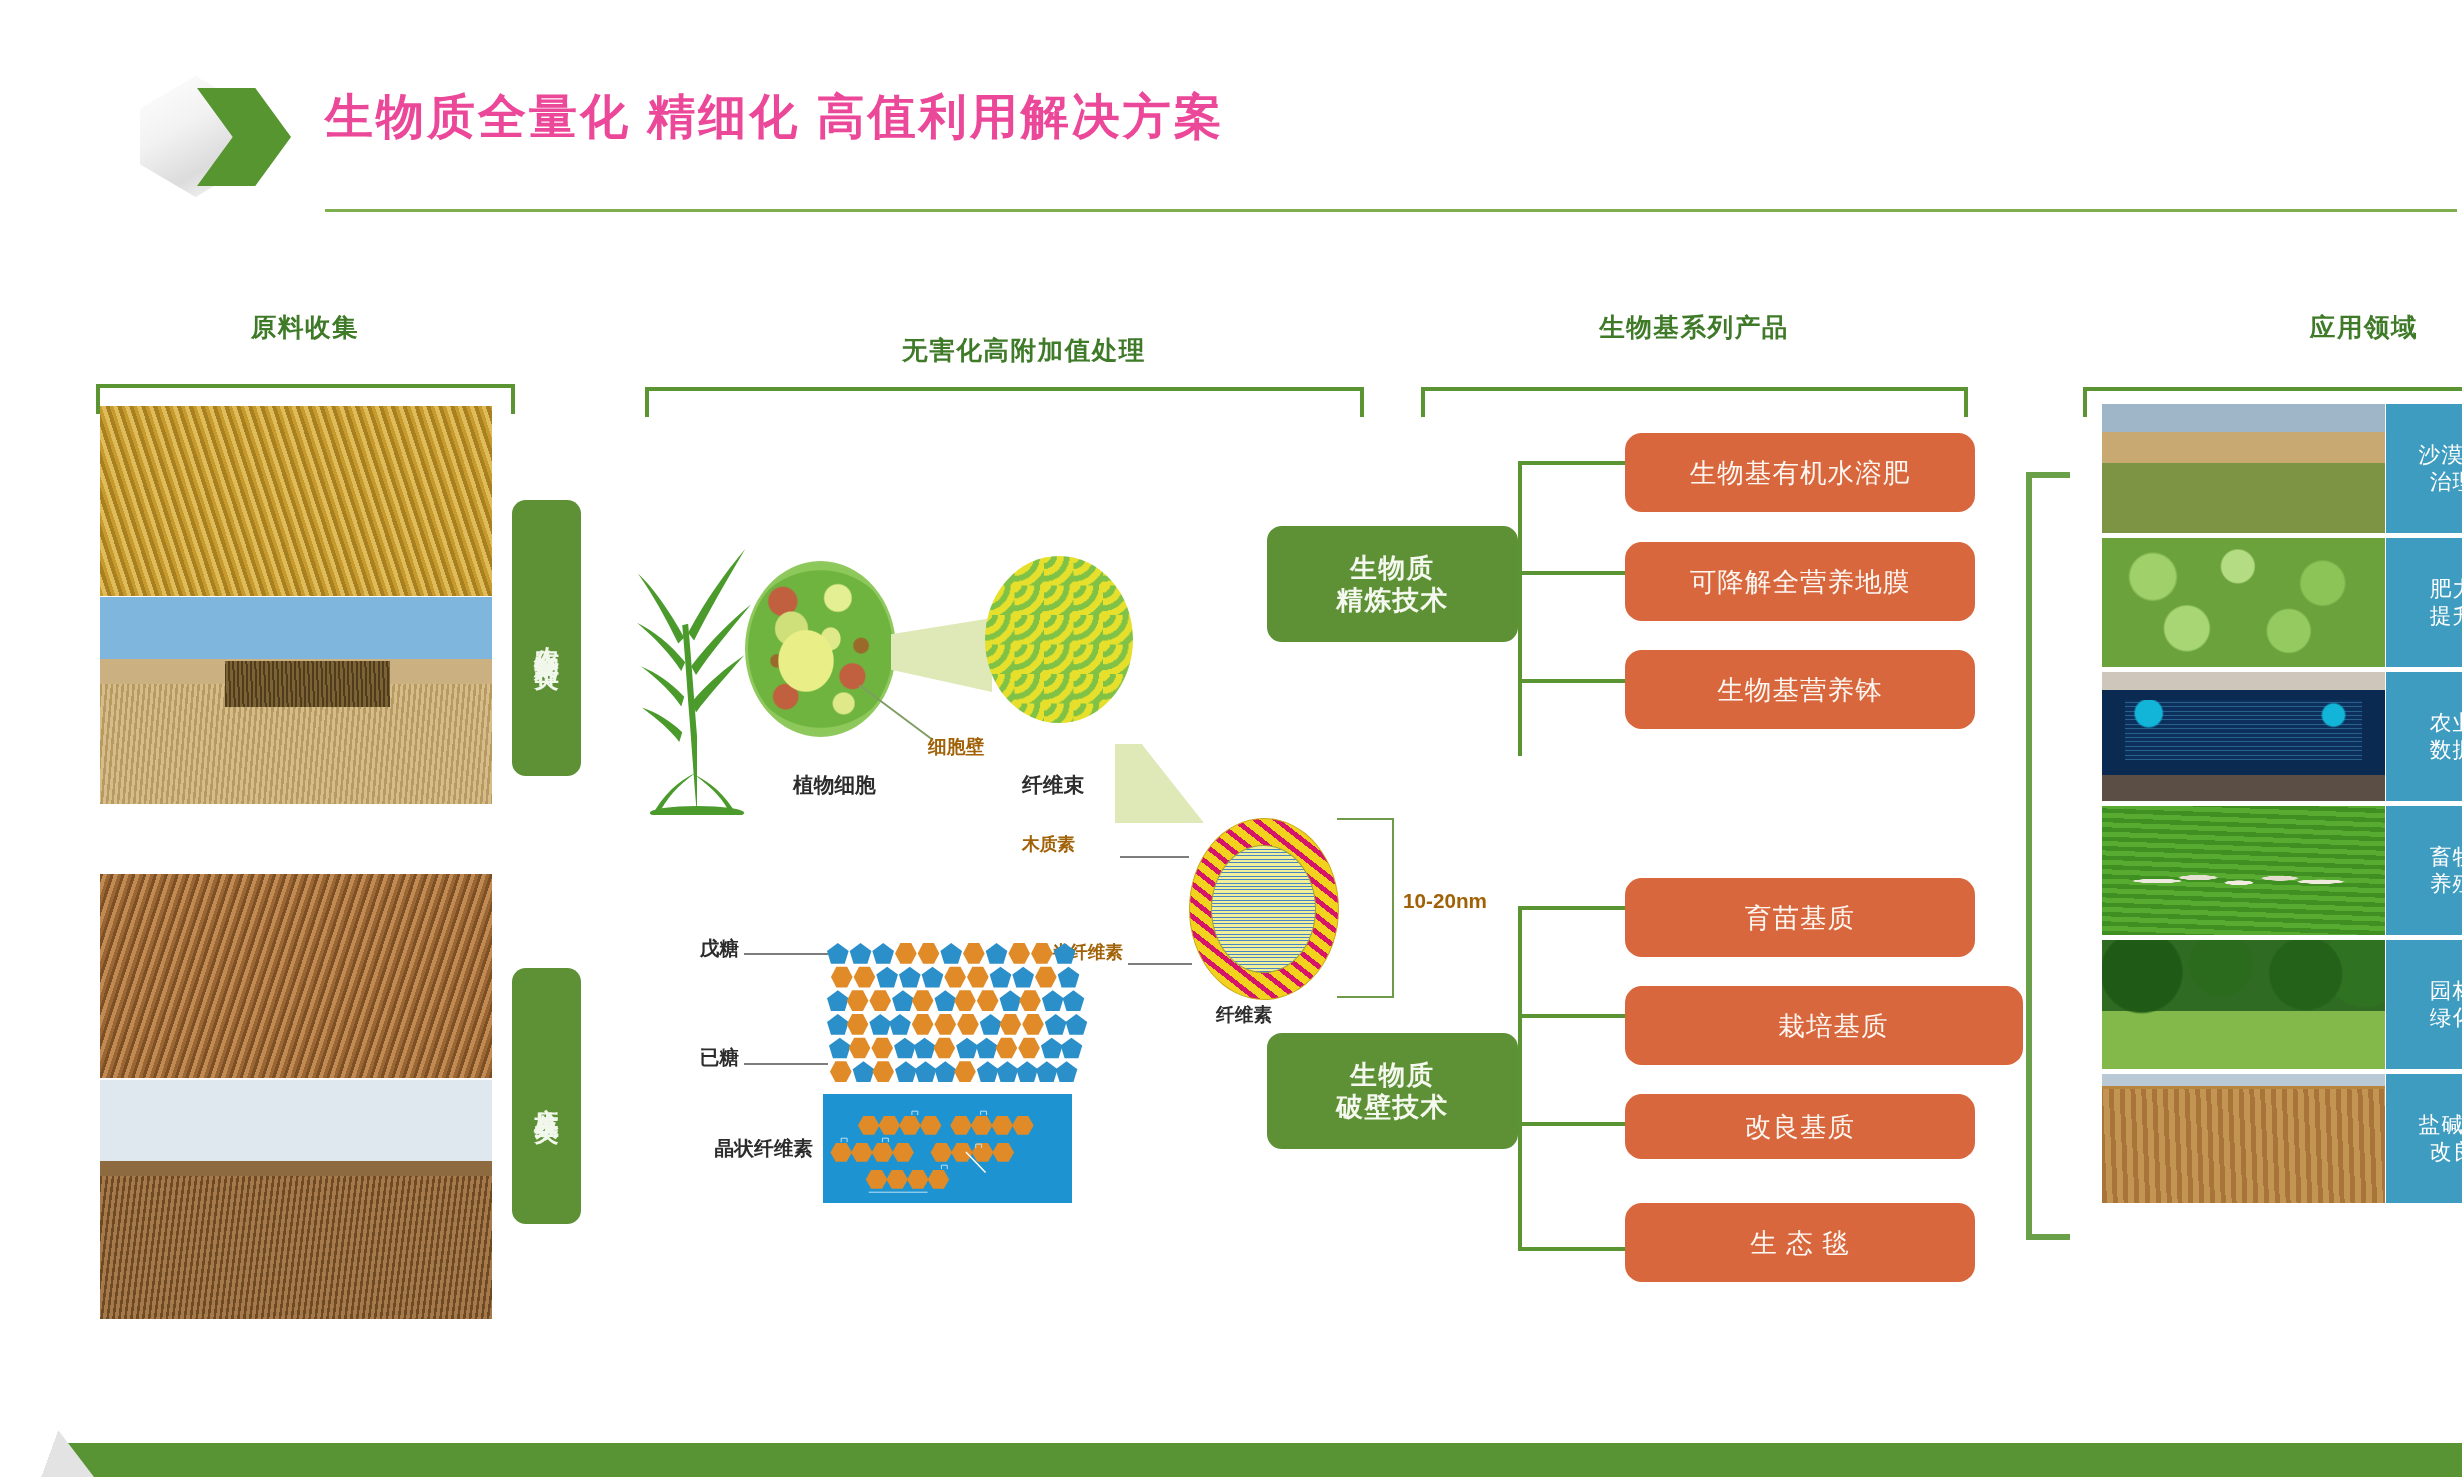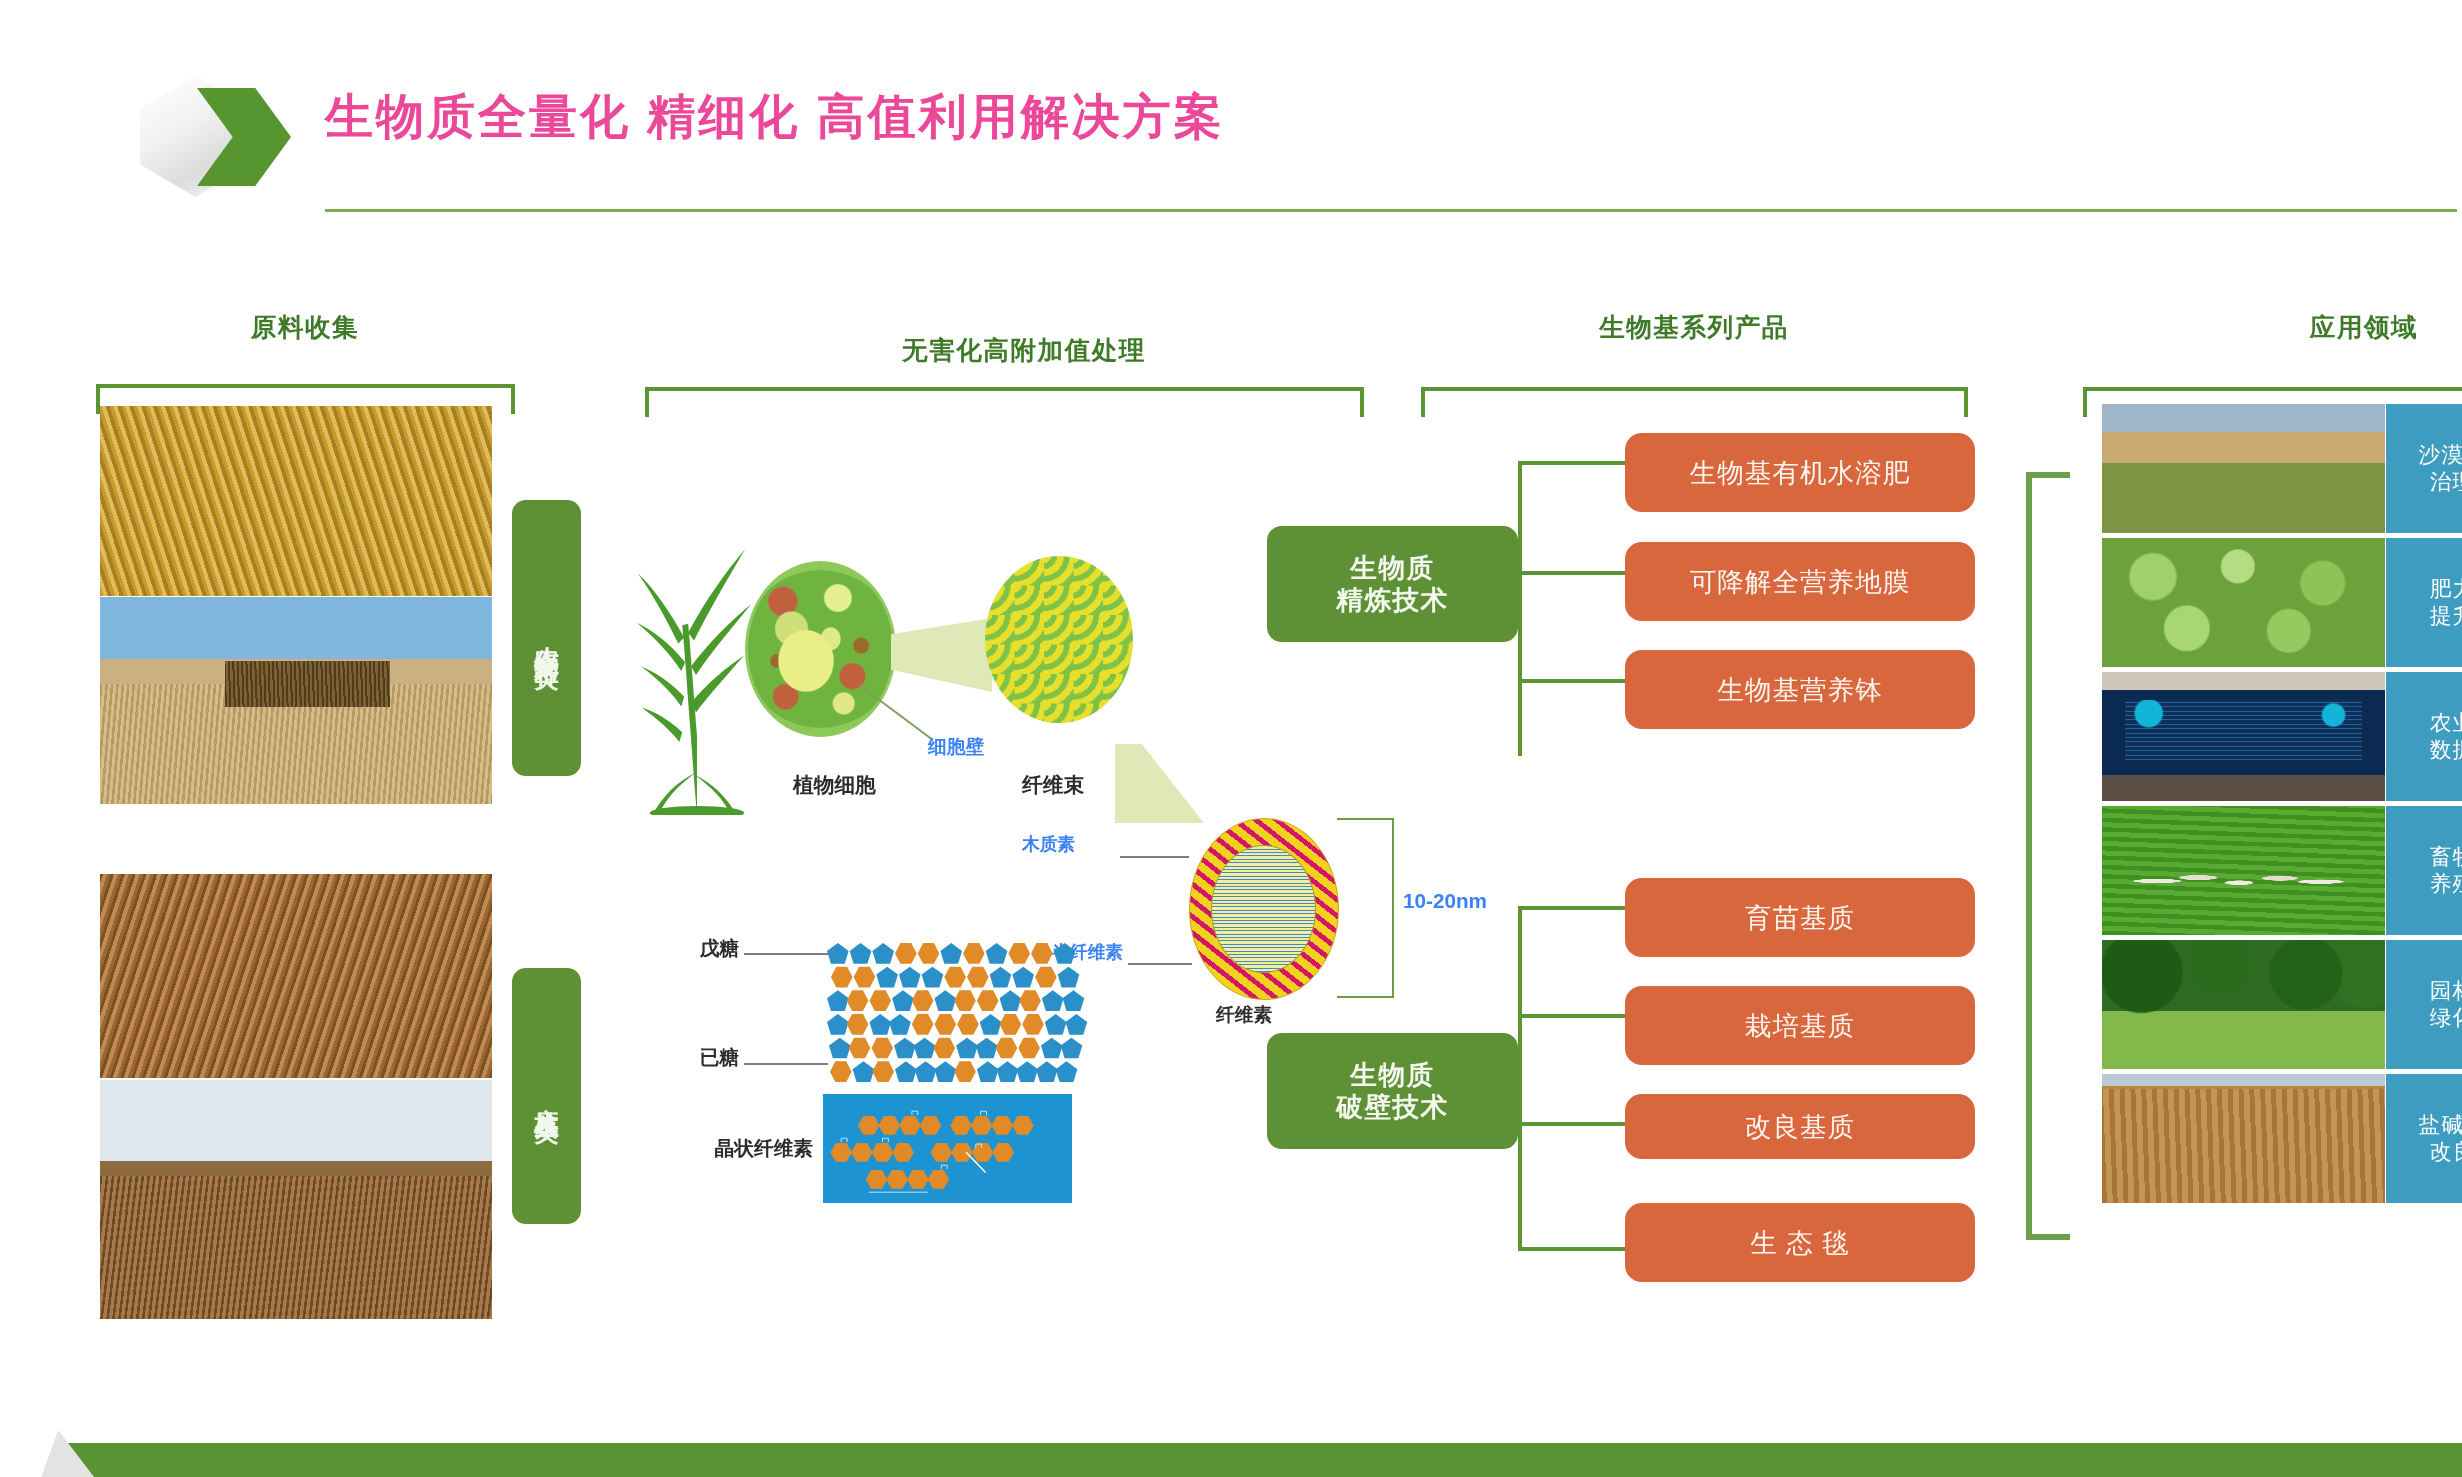--- a/index.html
+++ b/index.html
@@ -172,21 +172,21 @@
   .fiber-core{
     position:absolute;border-radius:50%;
     background:
       repeating-linear-gradient(0deg,#4a86c4 0 1px,#f0ef9a 1px 3.4px),
       repeating-linear-gradient(90deg,#4a86c4 0 1px,#f0ef9a 1px 3.4px);
     border:1.5px solid #9ea13a;
   }
   .dim-line{position:absolute;background:#6f9a4a;}
   .lbl{position:absolute;white-space:nowrap;}
   .lbl-dark{color:#2c2c2c;font-weight:bold;}
-  .lbl-green{color:#3b82f6;font-weight:bold;}
+  .lbl-green{color:#a16207;font-weight:bold;}
   .leader{position:absolute;background:#7d7d7d;height:1.5px;}
 
   
   .sugar-wrap{position:absolute;}
   .cryst-box{position:absolute;background:#1e93d2;}
 
   
   .footer{position:absolute;left:0;bottom:0;width:100%;height:34px;background:#589433;}
   .foot-cut-l{position:absolute;left:0;bottom:0;width:94px;height:123px;
     background:linear-gradient(110deg,#ffffff 0 62%,#e3e3e3 62% 100%);
@@ -452,21 +452,21 @@
   <div class="pill" style="left:1625px;top:542px;width:350px;height:79px;">
     <span>可降解全营养地膜</span>
   </div>
   <div class="pill" style="left:1625px;top:650px;width:350px;height:79px;">
     <span>生物基营养钵</span>
   </div>
 
   <div class="pill" style="left:1625px;top:878px;width:350px;height:79px;">
     <span>育苗基质</span>
   </div>
-  <div class="pill" style="left:1625px;top:986px;width:350px;height:79px;">
+  <div class="pill" style="left:1625px;top:986px;width:379px;height:79px;padding-left:19px;">
     <span>栽培基质</span>
   </div>
   <div class="pill" style="left:1625px;top:1094px;width:350px;height:65px;">
     <span>改良基质</span>
   </div>
   <div class="pill" style="left:1625px;top:1203px;width:350px;height:79px;">
     <span>生 态 毯</span>
   </div>
 
   <div class="bracket-r" style="left:2026px;top:472px;width:44px;height:768px;"></div>

